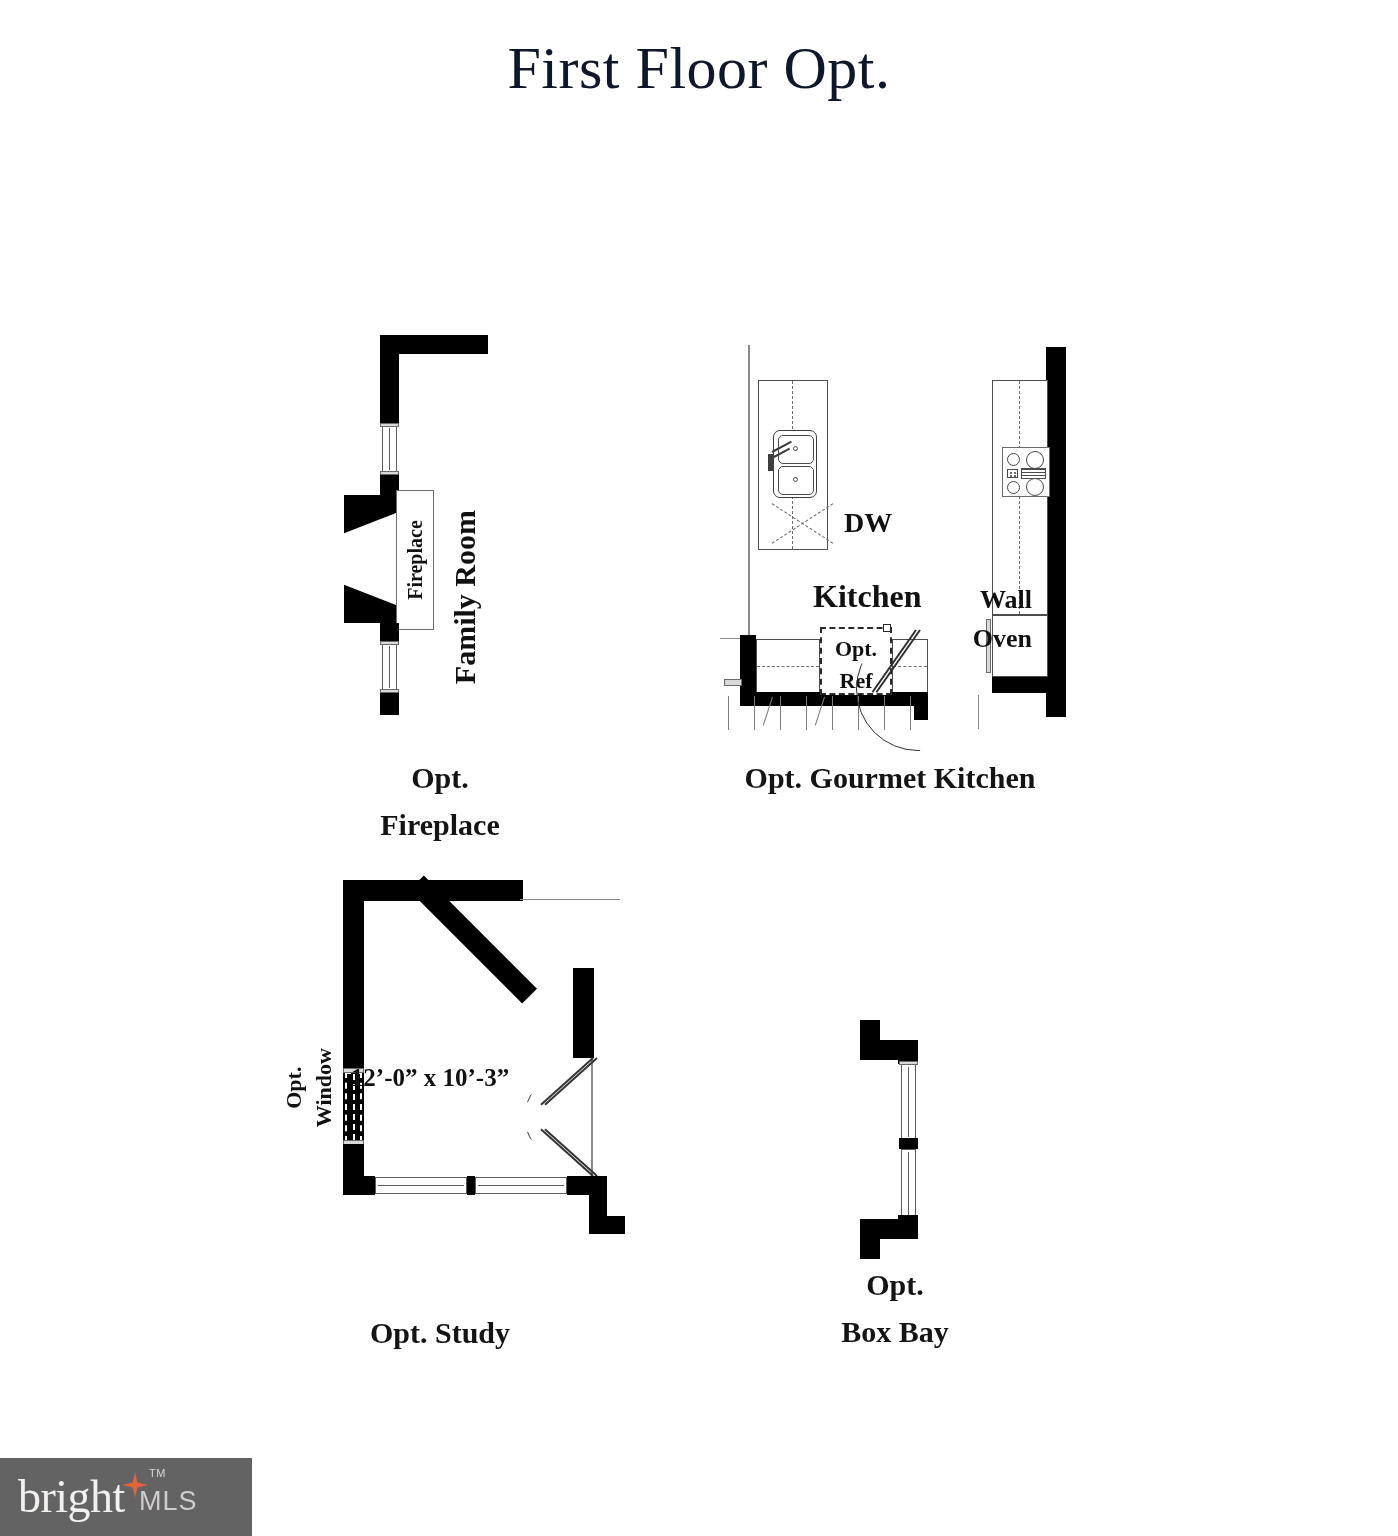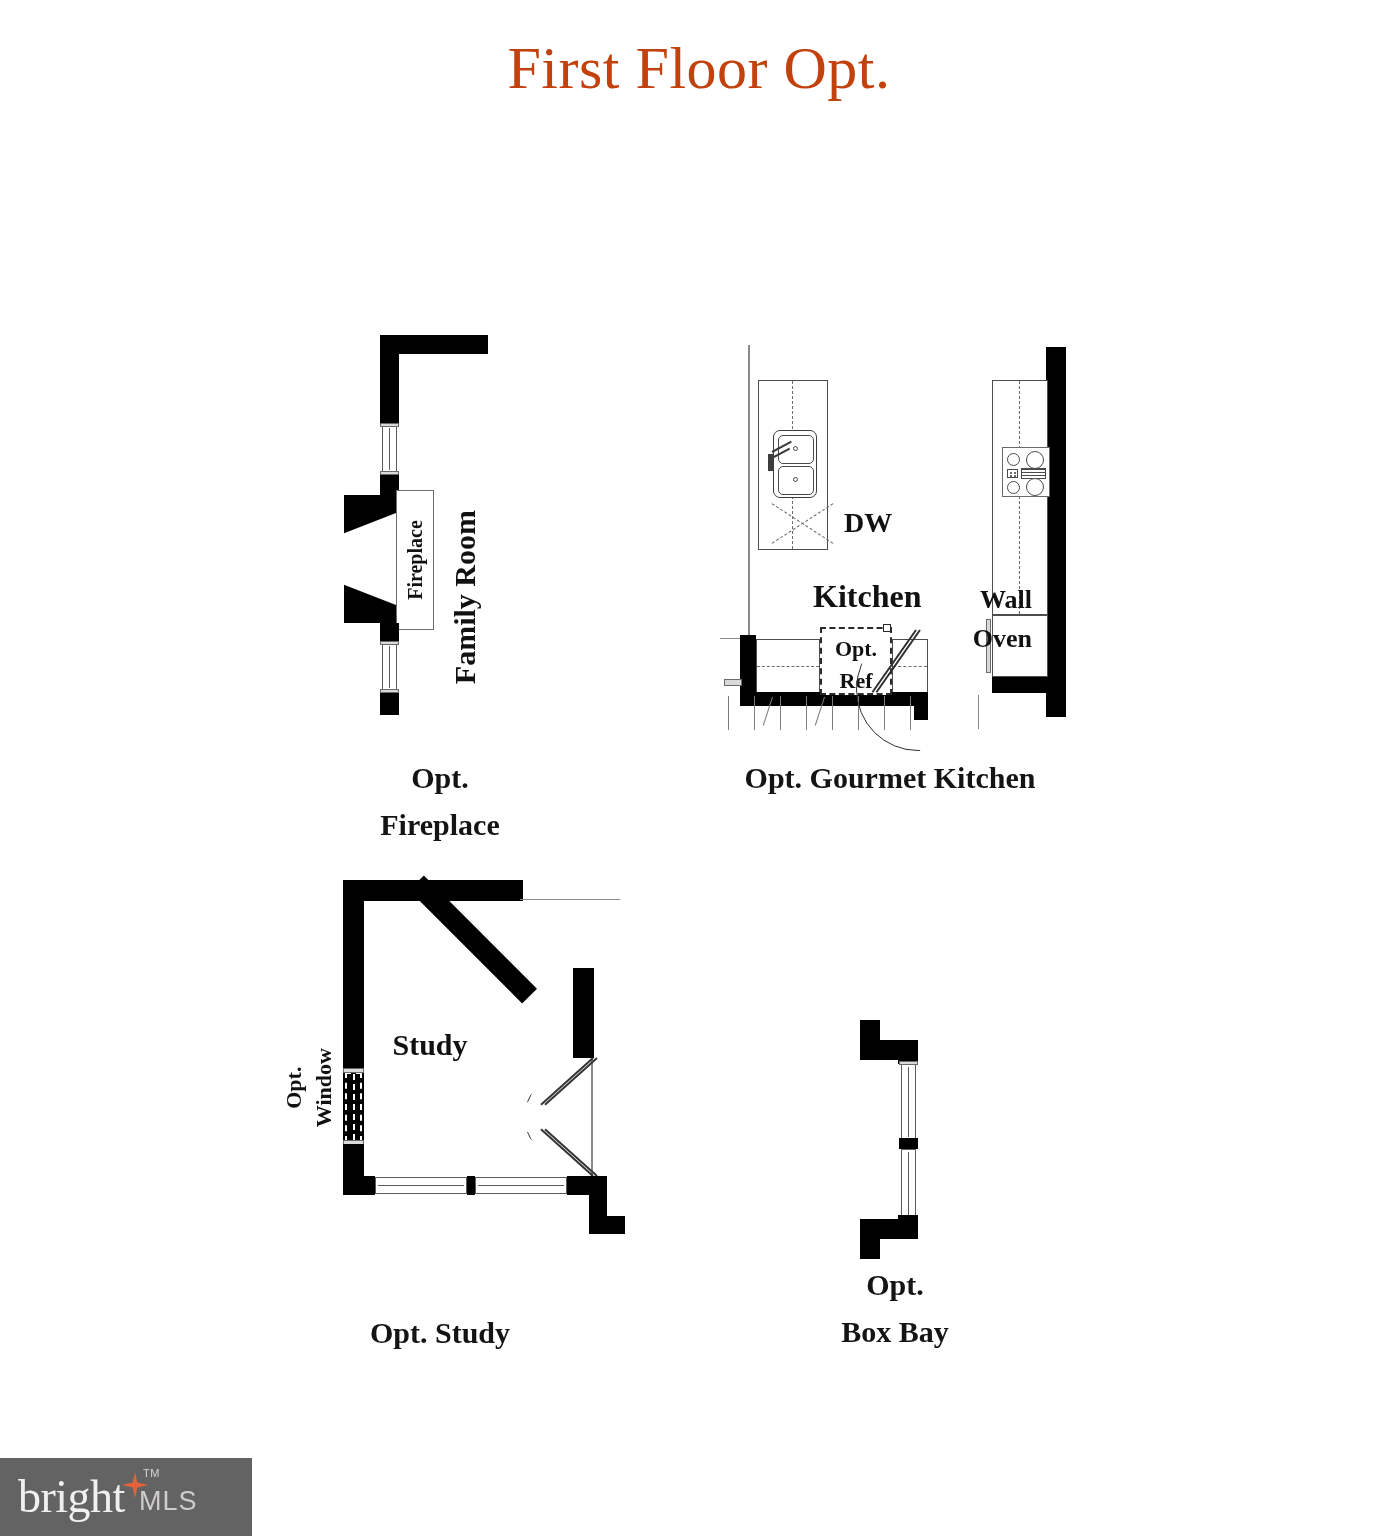--- a/index.html
+++ b/index.html
@@ -21,21 +21,21 @@
   #page-title {
     position: absolute;
     top: 34px;
     left: 0;
     width: 1398px;
     text-align: center;
     font-family: "Liberation Serif", "DejaVu Serif", serif;
     font-size: 60px;
     font-weight: 400;
     letter-spacing: 0.5px;
-    color: #c2410c;
+    color: #0f172a;
   }
 
   
   .plan {
     position: absolute;
   }
   .wall {
     position: absolute;
     background: #000000;
   }
@@ -455,21 +455,21 @@
     line-height: 1;
   }
   #wm-star {
     position: absolute;
     left: 104px; top: -2px;
     width: 26px; height: 26px;
     color: #e2623a;
   }
   #wm-tm {
     position: absolute;
-    left: 125px; top: -6px;
+    left: 131px; top: -6px;
     font-family: "Liberation Sans", "DejaVu Sans", sans-serif;
     font-size: 11px;
     color: #d8d5d2;
     letter-spacing: 0.5px;
   }
   #wm-mls {
     font-family: "Liberation Sans", "DejaVu Sans", sans-serif;
     font-size: 27px;
     color: #cfcccb;
     letter-spacing: 1px;
@@ -621,21 +621,21 @@
   <div class="wall" style="left:308px; top:296px; width:21px; height:18px;"></div>
 
   <div class="wall" style="left:78px; top:296px; width:32px; height:19px;"></div>
   <div class="win-h" style="left:110px; top:297px; width:92px; height:17px;"></div>
   <div class="wall" style="left:202px; top:296px; width:8px; height:19px;"></div>
   <div class="win-h" style="left:210px; top:297px; width:92px; height:17px;"></div>
   <div class="wall" style="left:302px; top:296px; width:40px; height:19px;"></div>
   <div class="wall" style="left:324px; top:296px; width:18px; height:58px;"></div>
   <div class="wall" style="left:324px; top:336px; width:36px; height:18px;"></div>
 
-  <div id="study-label">Study</div>
+  <div id="study-dims">12’-0” x 10’-3”</div>
   <div id="optwin-label">Opt.
 Window</div>
 </div>
 
 <div class="caption" style="left:275px; top:1310px; width:330px;">Opt. Study</div>
 
 <div class="plan" id="b-block">
 
   <div class="wall" style="left:10px; top:10px; width:20px; height:40px;"></div>
   <div class="wall" style="left:10px; top:30px; width:58px; height:20px;"></div>

